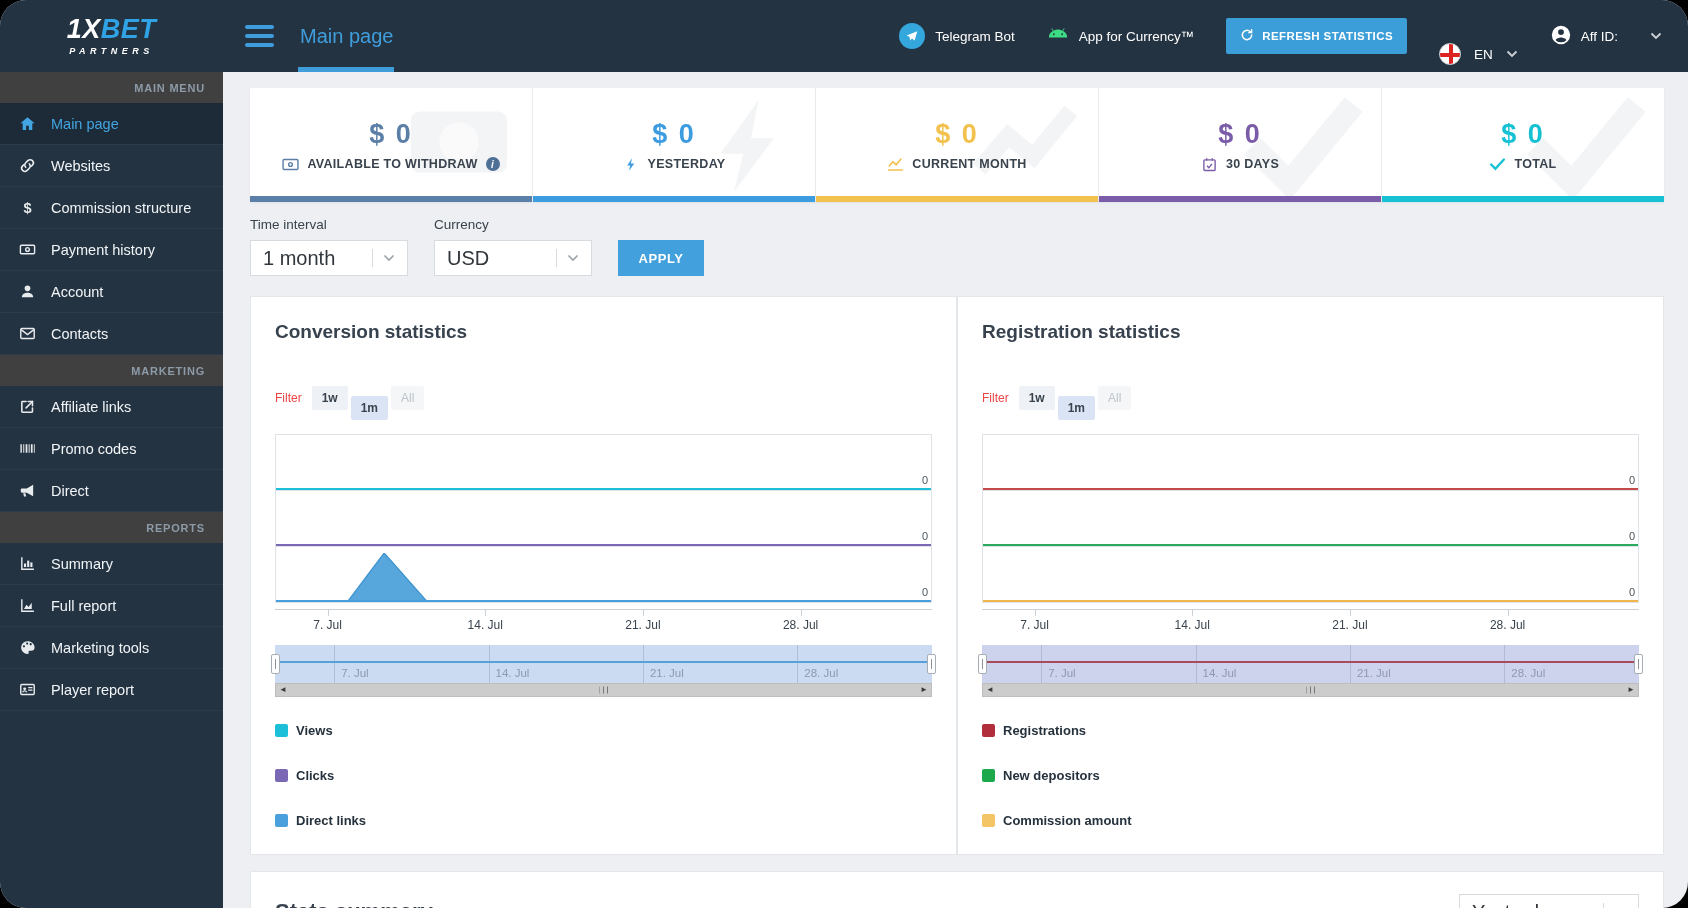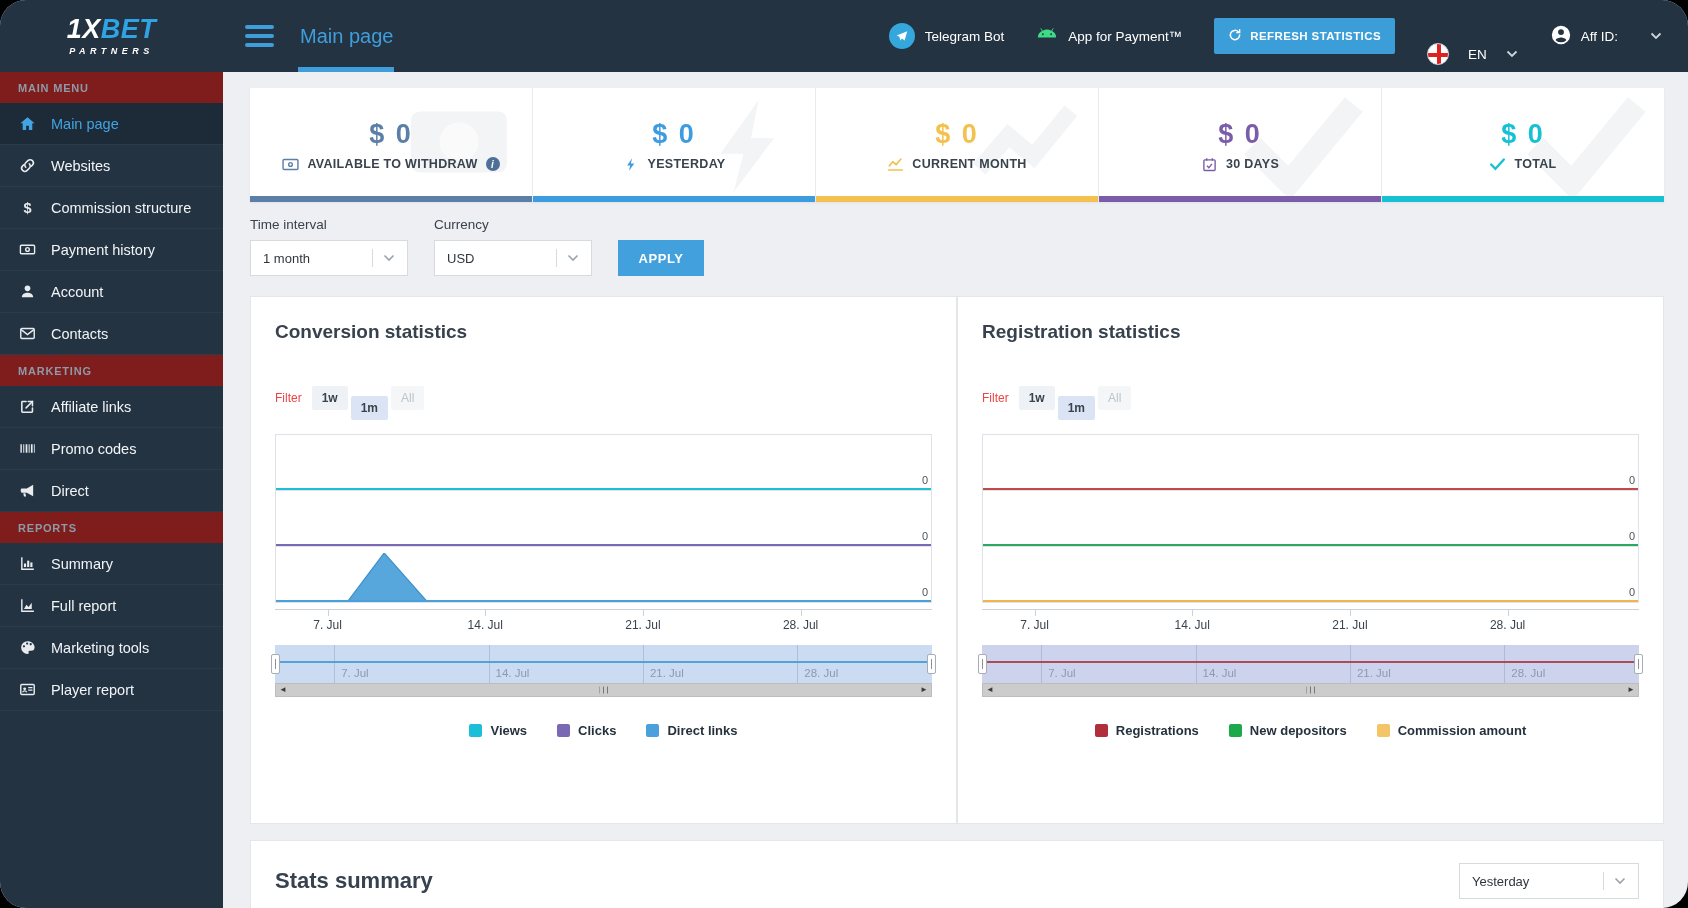--- a/index.html
+++ b/index.html
@@ -6,39 +6,39 @@
   html,body { background:#000; font-family:"Liberation Sans", sans-serif; }
   .frame { width:1688px; height:908px; background:#edeff2; border-radius:26px; overflow:hidden; display:flex; position:relative; margin:0 auto; }
 
   
   .sidebar { width:223px; flex-shrink:0; background:#243342; color:#fff; display:flex; flex-direction:column; }
   .logo-area { height:72px; display:flex; flex-direction:column; align-items:center; justify-content:center; }
   .logo-line { font-size:27px; font-weight:800; font-style:italic; letter-spacing:0.5px; line-height:1; }
   .logo-1x { color:#ffffff; }
   .logo-bet { color:#2fa3e4; }
   .logo-sub { font-size:9px; font-weight:700; letter-spacing:4.5px; color:#fff; margin-top:3px; font-style:italic; }
-  .sec-header { background:#7f1d1d; color:#8d9aa7; font-size:11px; font-weight:700; letter-spacing:0.8px; padding:10px 18px 9px; }
+  .sec-header { background:#404040; color:#8d9aa7; font-size:11px; font-weight:700; letter-spacing:0.8px; padding:10px 18px 9px;text-align:right; }
   .nav-item { display:flex; align-items:center; gap:14px; height:42px; padding:0 18px; font-size:14.5px; color:#f2f5f7; border-bottom:1px solid #2c3b4b; cursor:pointer; }
   .nav-item .ni { width:19px; height:17px; display:flex; align-items:center; justify-content:center; color:#e8ecef; flex-shrink:0; font-weight:700; }
   .nav-item.active { background:#1d2a37; color:#42a4e0; }
   .nav-item.active .ni { color:#42a4e0; }
   .nav-item svg { width:17px; height:17px; }
 
   
   .main { flex:1; min-width:0; display:flex; flex-direction:column; }
   .topbar { height:72px; background:#243342; flex-shrink:0; display:flex; align-items:center; padding:0 26px 0 22px; position:relative; color:#fff; }
   .tab-underline { position:absolute; left:75px; bottom:0; width:96px; height:5px; background:#3f9ddb; }
   .hamburger { display:flex; flex-direction:column; gap:5px; cursor:pointer; }
   .hamburger span { display:block; width:29px; height:4px; border-radius:2px; background:#3f9ddb; }
   .page-title { color:#3f9ddb; font-size:20px; margin-left:26px; }
   .topbar-right { margin-left:auto; display:flex; align-items:center; gap:32px; font-size:13.5px; }
   .tb-link { display:flex; align-items:center; gap:10px; cursor:pointer; }
   .tg-circle { width:26px; height:26px; border-radius:50%; background:#34a7dd; display:flex; align-items:center; justify-content:center; }
   .refresh-btn { background:#3b9ed9; color:#fff; border:none; font-family:inherit; font-size:11.5px; font-weight:700; letter-spacing:0.4px; padding:10px 14px; display:flex; align-items:center; gap:8px; cursor:pointer; border-radius:2px; }
-  .lang { display:flex; align-items:center; gap:19px; cursor:pointer;margin-top:36px; }
+  .lang { display:flex; align-items:center; gap:13px; cursor:pointer;margin-top:36px; }
   .flag-en { width:22px; height:22px; border-radius:50%; background:
       linear-gradient(#fff 0 9px, #d22 9px 13px, #fff 13px 22px); position:relative; overflow:hidden; border:1px solid #c9ced3; }
   .flag-en::after { content:""; position:absolute; left:9px; top:0; width:4px; height:22px; background:#d22; }
   .affid { display:flex; align-items:center; gap:9px; cursor:pointer; }
   .chev { width:12px; height:8px; }
 
   .content { flex:1; overflow:hidden; padding:0 24px 0 27px; }
 
   
   .cards { display:flex; margin-top:16px; background:#fff; box-shadow:0 1px 2px rgba(40,50,60,.06); }
@@ -52,21 +52,21 @@
   .c1 .val{color:#5b7fa6} .c1 .accentbar{background:#5b7fa6} .c1 .lbl svg{color:#5b7fa6}
   .c2 .val{color:#3d9be0} .c2 .accentbar{background:#3d9be0} .c2 .lbl svg{color:#3d9be0}
   .c3 .val{color:#f2c14e} .c3 .accentbar{background:#f2c14e} .c3 .lbl svg{color:#f2c14e}
   .c4 .val{color:#7a5ca8} .c4 .accentbar{background:#7a5ca8} .c4 .lbl svg{color:#7a5ca8}
   .c5 .val{color:#17c1d4} .c5 .accentbar{background:#17c1d4} .c5 .lbl svg{color:#17c1d4}
   .info-dot { width:14px; height:14px; border-radius:50%; background:#4f7096; color:#fff; font-size:10px; font-weight:700; display:inline-flex; align-items:center; justify-content:center; font-style:italic; }
 
   
   .filterbar { display:flex; align-items:flex-end; gap:26px; margin-top:15px; }
   .fgroup label { display:block; font-size:13.5px; color:#39434d; margin-bottom:8px; }
-  .select { width:158px; height:36px; background:#fff; border:1px solid #d6dbe0; display:flex; align-items:center; padding:0 12px; font-size:13px; color:#30363c; cursor:pointer; }
+  .select { width:158px; height:36px; background:#fff; border:1px solid #d6dbe0; display:flex; align-items:center; padding:0 12px; font-size:20px; color:#30363c; cursor:pointer; }
   .select .sv { flex:1; }
   .sel-div { width:1px; height:18px; background:#d6dbe0; margin-right:10px; }
   .chev-g { width:12px; height:8px; color:#9aa2aa; }
   .apply-btn { width:86px; height:36px; background:#42a0dd; border:none; color:#fff; font-family:inherit; font-size:13px; font-weight:700; letter-spacing:0.6px; cursor:pointer; }
 
   
   .charts-row { display:flex; margin-top:20px; }
   .chart-card { flex:1; min-width:0; background:#fff; border:1px solid #e4e7ea; padding:24px 24px 26px; min-height:528px; }
   .chart-title { font-size:19px; color:#37424e; }
   .filter-row { display:flex; align-items:center; gap:3px; margin-top:32px; font-size:12px; }
@@ -86,21 +86,21 @@
   .nav-conv { background:#cbdbf2; }
   .nav-reg { background:#ced3ed; }
   .nav-grid { position:absolute; top:0; bottom:0; width:1px; background:rgba(120,140,175,.35); }
   .nav-lab { position:absolute; bottom:4px; font-size:11.5px; color:#8d99ad; white-space:nowrap; }
   .nav-line { position:absolute; left:0; right:0; top:16px; height:2px; }
   .handle { position:absolute; top:9px; width:9px; height:20px; background:#fff; border:1px solid #a6adb5; border-radius:2px; display:flex; align-items:center; justify-content:center; cursor:ew-resize; }
   .handle i { display:block; width:1px; height:10px; background:#8a9199; }
   .scrollbar { height:14px; background:#cccccc; border:1px solid #bdbdbd; display:flex; align-items:center; justify-content:space-between; padding:0 3px; position:relative; cursor:pointer; }
   .sc-arrow { font-size:8px; color:#3c3c3c; line-height:1; }
   .sc-grip { position:absolute; left:50%; top:50%; transform:translate(-50%,-50%); width:9px; height:7px; background:repeating-linear-gradient(90deg,#777 0 1px,transparent 1px 4px); }
-  .legend { display:flex; justify-content:center; gap:30px; margin-top:26px; }
+  .legend { display:flex; justify-content:center; gap:30px; margin-top:26px;flex-direction:column; }
   .leg-item { display:flex; align-items:center; gap:8px; font-size:13px; font-weight:700; color:#25313c; cursor:pointer; }
   .leg-sw { width:13px; height:13px; border-radius:2px; }
 
   
   .stats-summary { margin-top:16px; background:#fff; border:1px solid #e4e7ea; padding:22px 24px 40px; min-height:160px; }
   .ss-head { display:flex; align-items:center; justify-content:space-between; }
   .ss-title { font-size:22px; color:#37424e; }
   .ss-period { width:180px; }
 </style>
 </head>
@@ -260,21 +260,21 @@
               <svg width="14" height="14" viewBox="0 0 24 24" fill="#fff">
                 <path d="M21 4L2.8 11.2l4.8 1.9L9 19.5l2.9-3.4 4.6 3.4z"></path>
               </svg>
             </span>
           <span>Telegram Bot</span>
         </div>
         <div class="tb-link">
           <span><svg width="22" height="16" viewBox="0 0 24 16" fill="#3ddc84">
                 <path d="M17.5 3.6l1.6-2.4a.4.4 0 00-.66-.43L16.7 3.4a9.6 9.6 0 00-9.4 0L5.56.77a.4.4 0 00-.66.43L6.5 3.6A8.3 8.3 0 002 10.6h20a8.3 8.3 0 00-4.5-7zM7.5 8.2a1 1 0 110-2 1 1 0 010 2zm9 0a1 1 0 110-2 1 1 0 010 2z"></path>
               </svg></span>
-          <span>App for Payment™</span>
+          <span>App for Currency™</span>
         </div>
         <button class="refresh-btn">
           <span><svg width="14" height="14" viewBox="0 0 24 24" fill="none" stroke="#fff" stroke-width="2.6" stroke-linecap="round">
                 <path d="M20 12a8 8 0 11-2.3-5.6"></path>
                 <path d="M20 3v5h-5" stroke-width="2.4"></path>
               </svg></span>
           <span>REFRESH STATISTICS</span>
         </button>
         <div class="lang">
           <span class="flag-en"></span>

